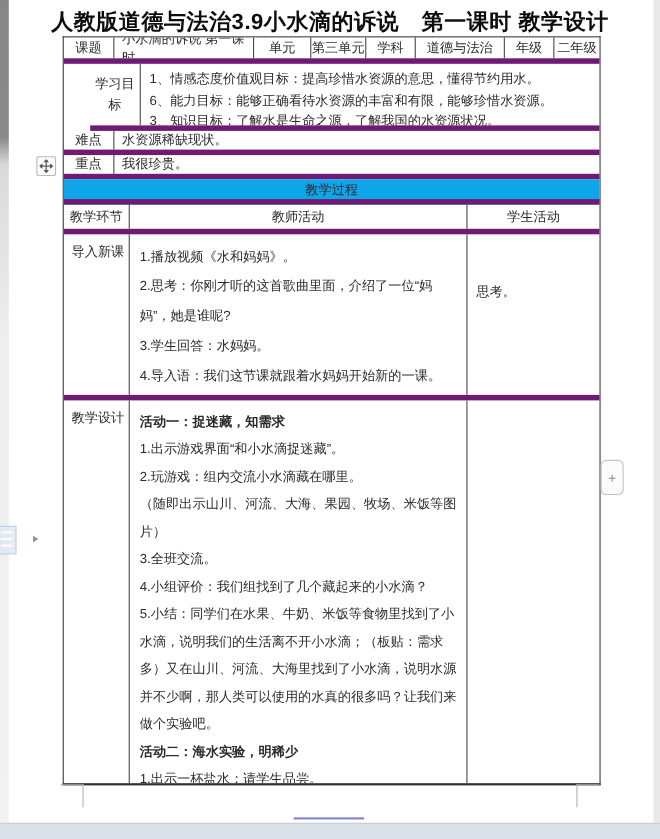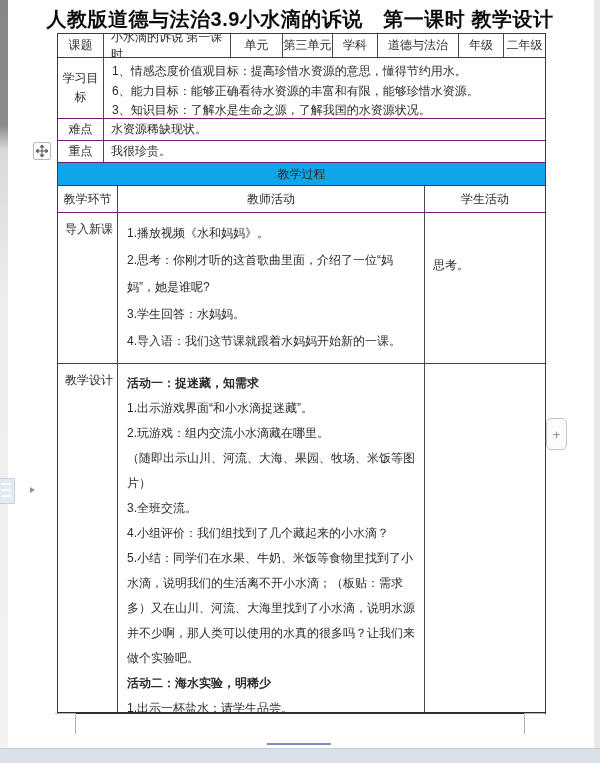--- a/index.html
+++ b/index.html
@@ -13,29 +13,29 @@
   .band-right { position:absolute; right:0; top:0; width:6px; height:748px; background:#e9e9e9; }
   .band-bottom { position:absolute; left:0; bottom:0; width:600px; height:15px; background:#dbe1e8; border-top:1px solid #c7ced6; }
 
   .doc-title { position:absolute; left:30px; top:6px; width:540px; text-align:center;
     font-size:20px; font-weight:bold; color:#0d0d0d; letter-spacing:0.5px; }
 
   
   .doc-table { position:absolute; left:57px; top:33px; width:489px;
     border:1px solid #3c3c3c; border-bottom:2px solid #2e2e2e; background:#fff;
     font-size:12px; color:#2b2b2b; }
-  .trow { display:grid; border-bottom:1px solid #701a75; }
+  .trow { display:grid; border-bottom:5px solid #701a75; }
   .trow:last-child { border-bottom:none; }
   .tcell { border-right:1px solid #4a4a4a; overflow:hidden; }
   .tcell:last-child { border-right:none; }
   .c-center { display:flex; align-items:center; justify-content:center; text-align:center; }
   .c-left { display:flex; align-items:center; padding-left:7px; }
 
   .row-info { grid-template-columns:46px 127px 52px 50px 45px 81px 45px 1fr; height:24px; }
-  .row-obj  { grid-template-columns:46px 1fr; height:61px; }
+  .row-obj  { grid-template-columns:46px 1fr; height:61px;margin-left:24px; }
   .row-kp   { grid-template-columns:46px 1fr; height:22px; }
   .row-diff { grid-template-columns:46px 1fr; height:22px; }
   .row-section { grid-template-columns:1fr; height:23px; background:#0ea5e9; }
   .row-head { grid-template-columns:60px 307px 1fr; height:27px; }
   .row-body1 { grid-template-columns:60px 307px 1fr; height:151px; }
   .row-body2 { grid-template-columns:60px 307px 1fr; height:348px; }
 
   .obj-label { flex-direction:column; line-height:19px; }
   .obj-list { padding:4px 8px 0 8px; }
   .obj-list p { line-height:19.5px; white-space:nowrap; }

